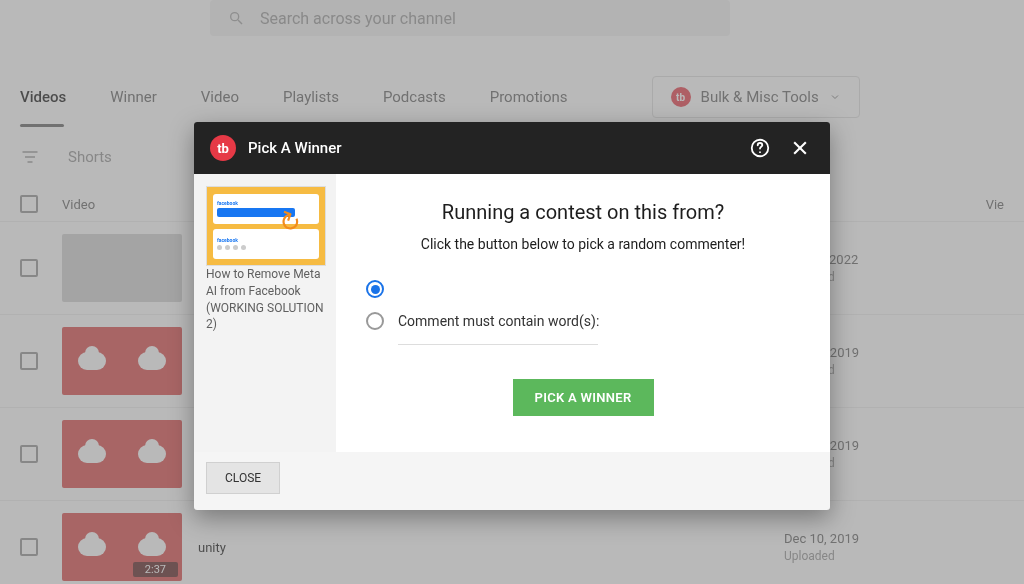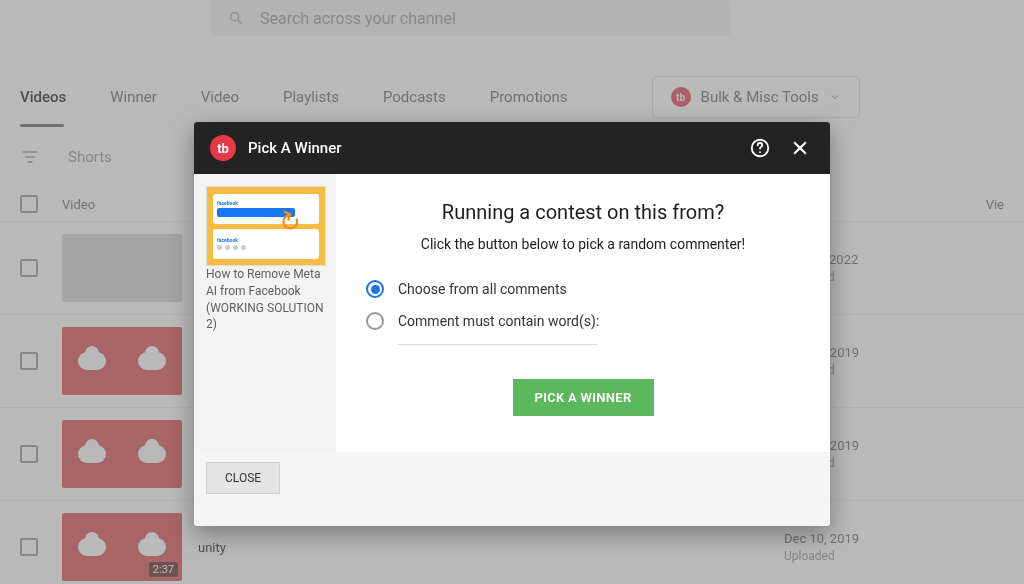--- a/index.html
+++ b/index.html
@@ -16,21 +16,21 @@
     .underline{width:44px;height:3px;background:#606060;margin-left:20px;margin-top:-10px;border-radius:2px;}
     .filter{display:flex;align-items:center;gap:28px;padding:20px;color:#909090;font-size:15px;}
     .filter-icon{width:20px;height:20px;}
     .thead{display:flex;align-items:center;padding:8px 20px;color:#606060;font-size:13px;}
     .chk{width:18px;height:18px;border:2px solid #909090;border-radius:2px;flex-shrink:0;}
     .row{display:flex;align-items:center;padding:12px 20px;border-top:1px solid #eee;}
     .thumb{width:120px;height:68px;background:#d0d0d0;margin-left:24px;border-radius:2px;flex-shrink:0;position:relative;overflow:hidden;}
     .thumb.red{background:#d94545;display:flex;align-items:center;justify-content:space-around;}
     .cloud{width:28px;height:18px;background:#fff;border-radius:10px;position:relative;}
     .cloud::before{content:'';position:absolute;top:-6px;left:7px;width:14px;height:14px;background:#fff;border-radius:50%;}
-    .dur{position:absolute;right:4px;bottom:4px;background:#0009;color:#fff;font-size:11px;padding:1px 4px;border-radius:2px;}
+    .dur{position:absolute;right:4px;bottom:4px;background:#0009;color:#fff;font-size:11px;padding:1px 12px;border-radius:2px;}
     .row-title{margin-left:16px;font-size:13px;color:#0d0d0d;flex:1;}
     .date-col{width:120px;font-size:13px;color:#606060;}
     .date-col .sub{font-size:12px;color:#909090;margin-top:3px;}
     
     .scrim{position:absolute;inset:0;background:rgba(128,128,128,0.55);display:flex;align-items:flex-start;justify-content:center;}
     .modal{margin-top:122px;width:636px;background:#f5f5f5;border-radius:3px;box-shadow:0 8px 24px rgba(0,0,0,0.35);overflow:hidden;}
     .modal-head{background:#232323;display:flex;align-items:center;padding:12px 16px;color:#fff;gap:12px;}
     .tb-logo{width:26px;height:26px;border-radius:50%;background:#e63946;color:#fff;font-size:13px;font-weight:700;display:flex;align-items:center;justify-content:center;}
     .modal-title{font-size:15px;font-weight:500;flex:1;}
     .icon-btn{width:28px;height:28px;display:flex;align-items:center;justify-content:center;cursor:pointer;}
@@ -47,21 +47,21 @@
     .right-pane{flex:1;background:#fff;padding:26px 30px 26px 30px;}
     .heading{text-align:center;font-size:20px;font-weight:400;color:#1d1d1d;}
     .subhead{text-align:center;font-size:14px;color:#1d1d1d;margin-top:12px;}
     .options{margin-top:28px;}
     .opt{display:flex;align-items:center;gap:14px;font-size:14px;color:#333;margin-bottom:14px;}
     .radio{width:18px;height:18px;border:2px solid #999;border-radius:50%;display:flex;align-items:center;justify-content:center;}
     .radio.sel{border-color:#1a73e8;}
     .radio.sel::after{content:'';width:9px;height:9px;background:#1a73e8;border-radius:50%;}
     .wordline{height:1px;background:#ddd;margin-left:32px;margin-top:6px;width:200px;}
     .pick-btn{display:block;margin:34px auto 10px;background:#5cb85c;color:#fff;border:none;padding:11px 22px;font-size:13px;font-weight:600;letter-spacing:0.3px;cursor:pointer;}
-    .modal-footer{padding:10px 12px 32px;}
+    .modal-footer{padding:10px 12px 16px;}
     .close-btn{background:#e4e4e4;border:1px solid #d0d0d0;color:#333;padding:8px 18px;font-size:12px;cursor:pointer;}
     .col-video{width:45px;}
     .col-spacer{flex:1;}
     .vie{width:30px;text-align:right;}
     svg{display:block;}
   </style>
 </head>
 <body>
 
 <div class="bg">
@@ -201,21 +201,20 @@
           <div class="curve">↻</div>
         </div>
         <div class="vid-title">How to Remove Meta AI from Facebook (WORKING SOLUTION 2)</div>
       </div>
       <div class="right-pane">
         <div class="heading">Running a contest on this from?</div>
         <div class="subhead">Click the button below to pick a random commenter!</div>
         <div class="options">
           <div class="opt">
             <span class="radio sel"></span>
-            <span>Choose from all comments</span>
           </div>
           <div class="opt">
             <span class="radio"></span>
             <span>Comment must contain word(s):</span>
           </div>
           <div class="wordline"></div>
         </div>
         <button class="pick-btn">PICK A WINNER</button>
       </div>
     </div>

